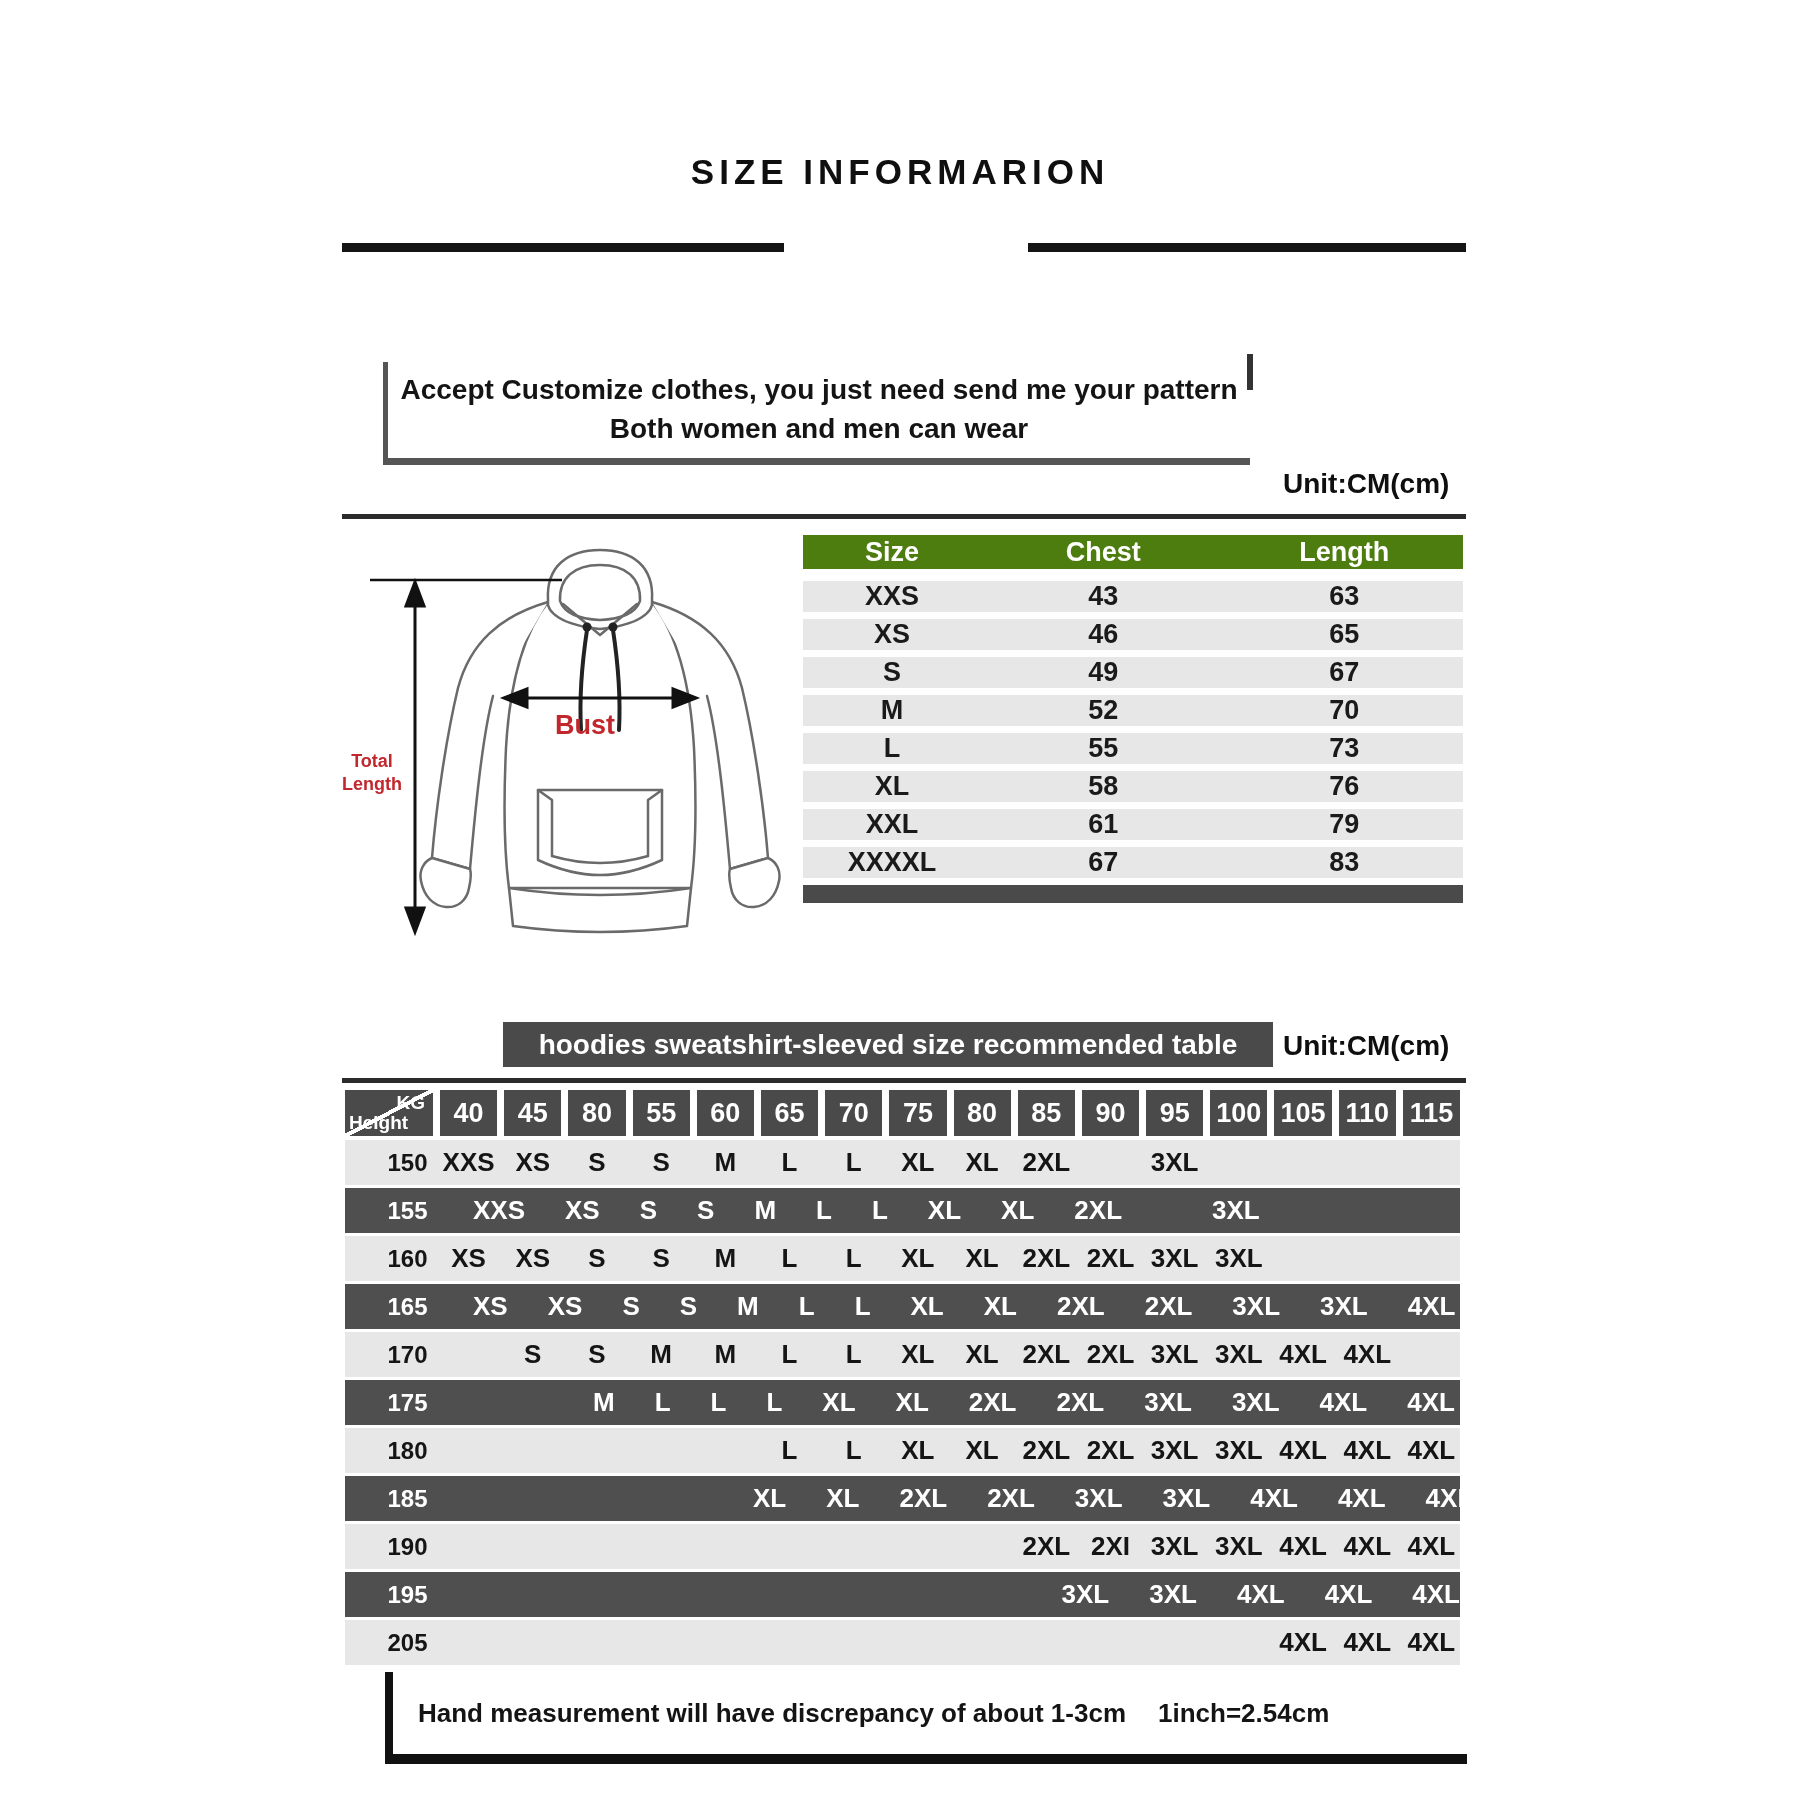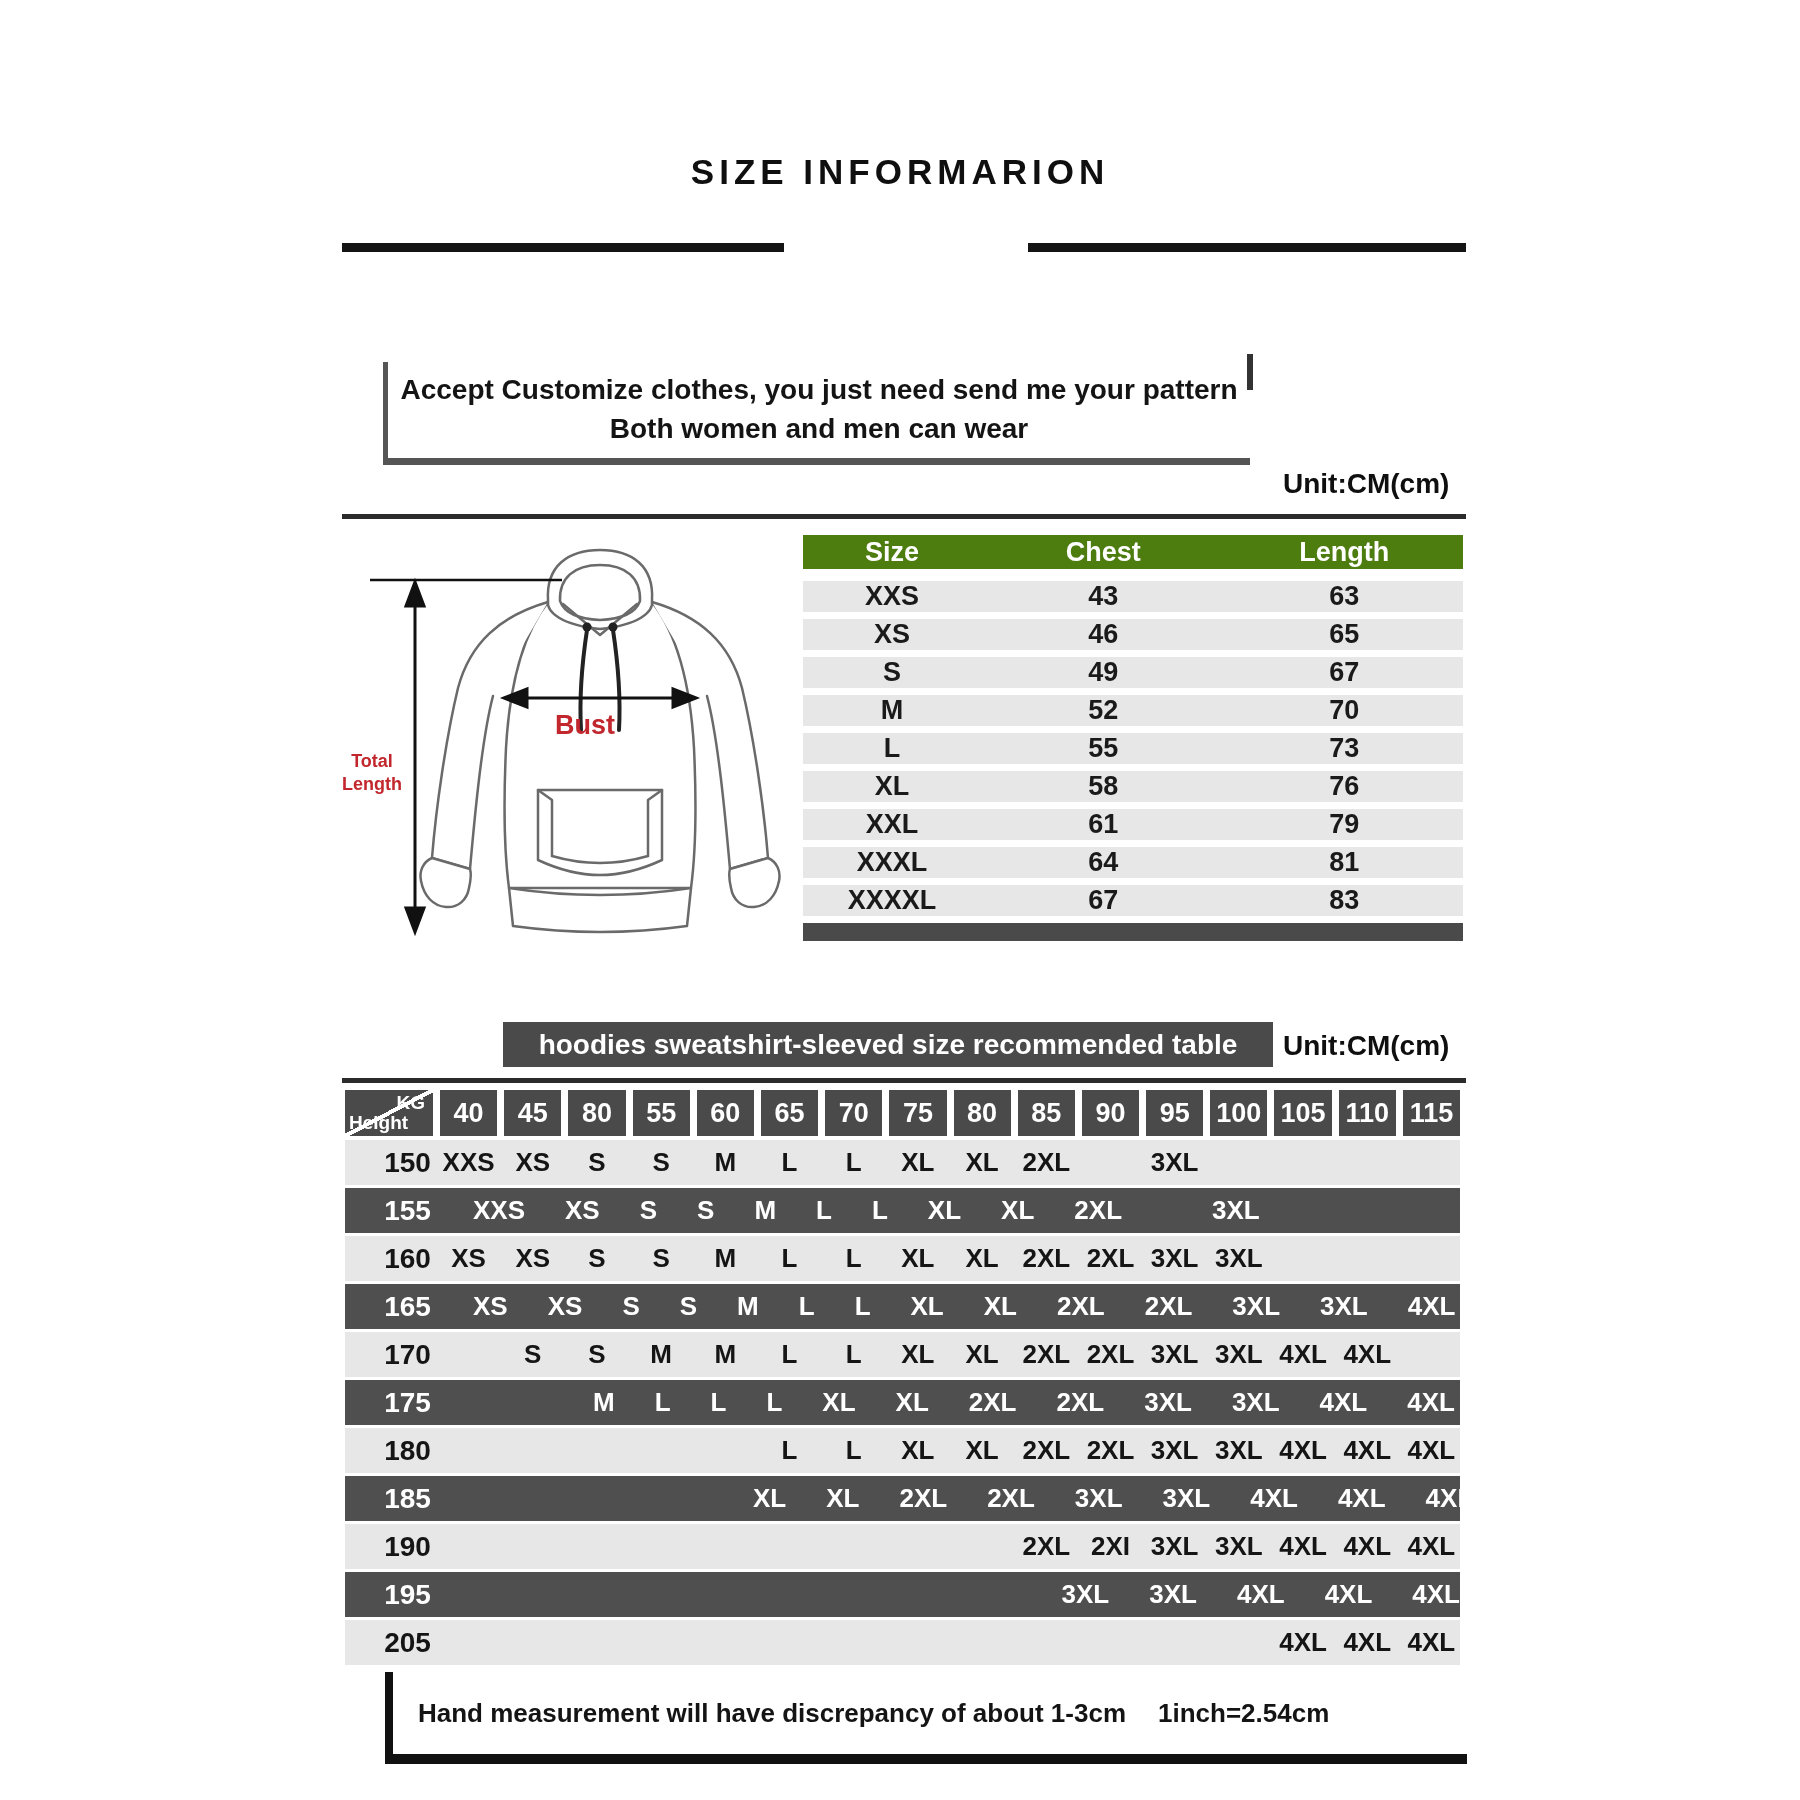--- a/index.html
+++ b/index.html
@@ -54,21 +54,21 @@
             background-image:linear-gradient(to bottom right,
               transparent calc(50% - 2px), #fff calc(50% - 2px),
               #fff calc(50% + 2px), transparent calc(50% + 2px));}
   .m-corner .kg{position:absolute;top:2px;right:8px;font-size:19px;}
   .m-corner .hg{position:absolute;bottom:2px;left:4px;font-size:19px;}
   .m-row{display:grid;grid-template-columns:88px repeat(16,1fr);column-gap:7px;
          height:45px;margin-bottom:3px;align-items:center;}
   .m-row.light{background:#e7e7e7;color:#151515;}
   .m-row.dark{background:#4f4f4f;color:#ffffff;gap:40px;}
   .m-cell{text-align:center;font-size:26px;}
-  .m-hlabel{font-size:28px;padding-left:37px;}
+  .m-hlabel{font-size:24px;padding-left:37px;}
 
   .footer{position:absolute;left:385px;top:1672px;width:1082px;height:92px;
           border-left:8px solid #111;border-bottom:10px solid #111;
           display:flex;align-items:center;padding-left:25px;box-sizing:border-box;}
   .f-note{font-size:26px;}
   .f-conv{font-size:26px;margin-left:32px;}
 </style>
 </head>
 <body>
 
@@ -167,25 +167,20 @@
         </div>
         <div class="st-row">
           <div class="st-cell st-c0">XL</div>
           <div class="st-cell st-c1">58</div>
           <div class="st-cell st-c2">76</div>
         </div>
         <div class="st-row">
           <div class="st-cell st-c0">XXL</div>
           <div class="st-cell st-c1">61</div>
           <div class="st-cell st-c2">79</div>
-        </div>
-        <div class="st-row">
-          <div class="st-cell st-c0">XXXL</div>
-          <div class="st-cell st-c1">64</div>
-          <div class="st-cell st-c2">81</div>
         </div>
         <div class="st-row">
           <div class="st-cell st-c0">XXXXL</div>
           <div class="st-cell st-c1">67</div>
           <div class="st-cell st-c2">83</div>
         </div>
       </div>
     <div class="st-footer-bar"></div>
   </div>
 

